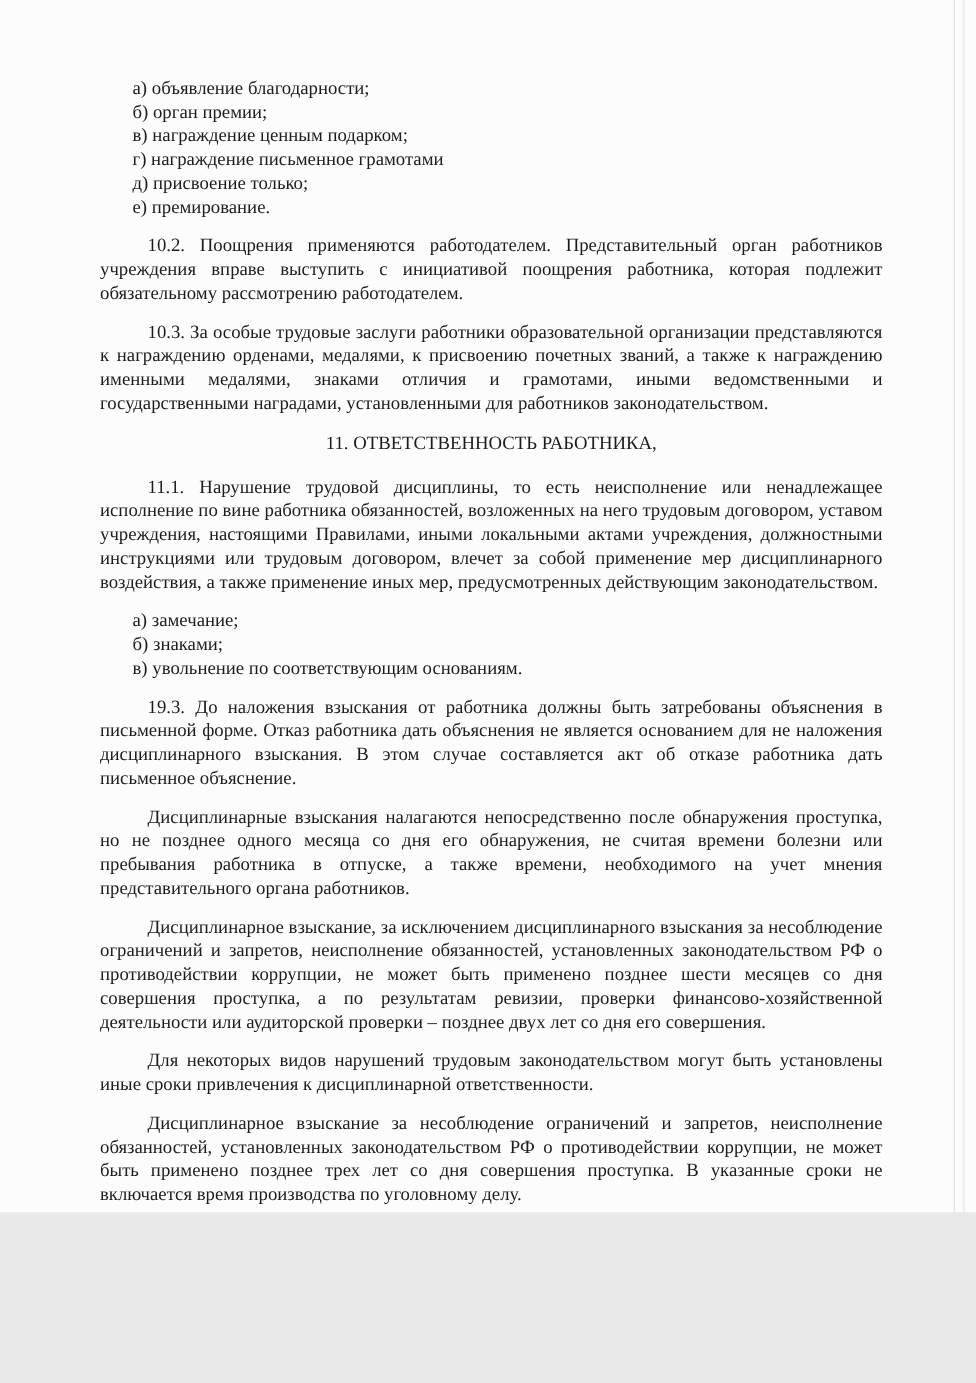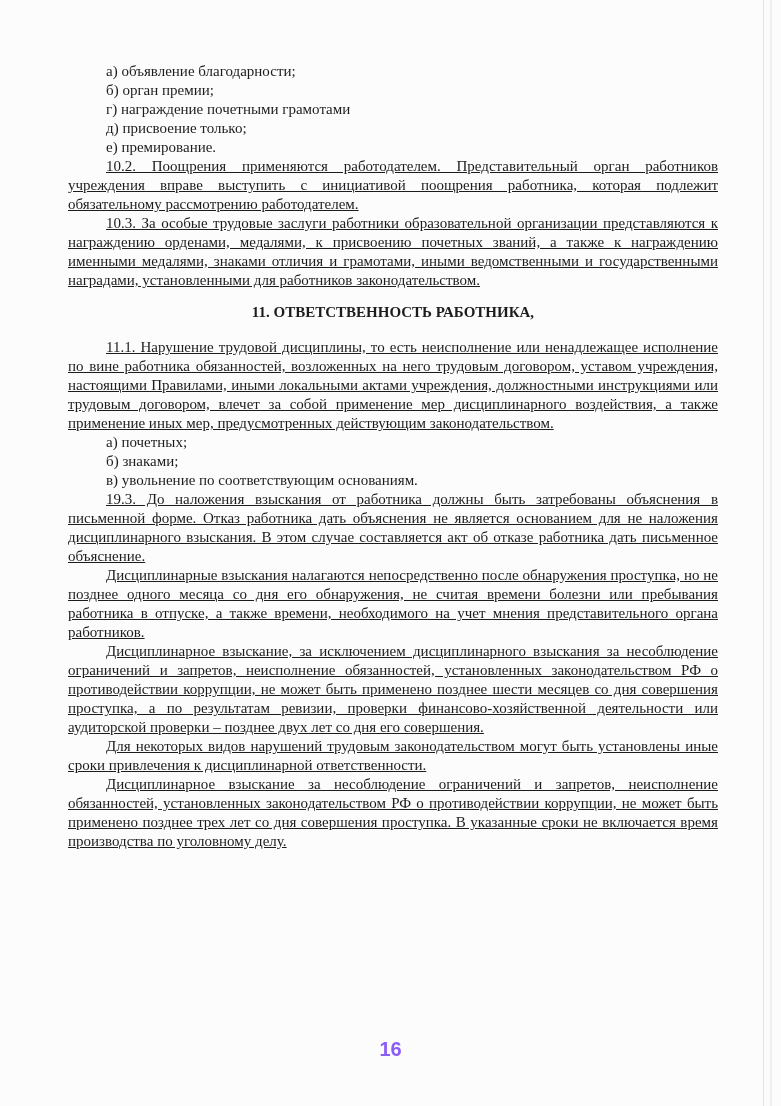--- a/index.html
+++ b/index.html
@@ -3,21 +3,21 @@
 <meta charset="utf-8">
 <style>
   html, body {
     margin: 0;
     padding: 0;
     background: #e9e9e9;
   }
   .sheet {
     position: relative;
     width: 781px;
-    height: 1106px;
+    height: 970px;
     margin: 0 auto;
     background: #fcfcfc;
     overflow: hidden;
     font-family: "Liberation Serif", "DejaVu Serif", serif;
     color: #1c1c1e;
   }
   
   .scan-line-1 {
     position: absolute; top: 0; left: 763px;
     width: 1px; height: 100%;
@@ -35,29 +35,28 @@
     width: 650px;
     font-size: 15px;
     line-height: 19px;
   }
   .li {
     margin: 0;
     padding-left: 38px;
     text-align: left;
   }
   .p {
-    margin: 0;
+    margin: 12px;
     text-indent: 38px;
     text-align: justify;
-    text-decoration: underline;
   }
   .heading {
     margin-top: 13px;
     margin-bottom: 16px;
-    font-weight: bold;
+    font-weight: normal;
     text-align: center;
   }
   .heading div { line-height: 19px; }
   .page-number {
     position: absolute;
     top: 1038px;
     left: 0;
     width: 100%;
     text-align: center;
     font-family: "Liberation Sans", "DejaVu Sans", sans-serif;
@@ -71,34 +70,35 @@
 
 <div class="sheet">
 
   <div class="scan-line-1"></div>
   <div class="scan-line-2"></div>
 
   <div class="textblock">
 
     <p class="li">а) объявление благодарности;</p>
     <p class="li">б) орган премии;</p>
-    <p class="li">г) награждение почетными грамотами</p>
+    <p class="li">в) награждение ценным подарком;</p>
+    <p class="li">г) награждение письменное грамотами</p>
     <p class="li">д) присвоение только;</p>
     <p class="li">е) премирование.</p>
 
     <p class="p">10.2. Поощрения применяются работодателем. Представительный орган работников учреждения вправе выступить с инициативой поощрения работника, которая подлежит обязательному рассмотрению работодателем.</p>
     <p class="p">10.3. За особые трудовые заслуги работники образовательной организации представляются к награждению орденами, медалями, к присвоению почетных званий, а также к награждению именными медалями, знаками отличия и грамотами, иными ведомственными и государственными наградами, установленными для работников законодательством.</p>
 
     <div class="heading">
       <div>11. ОТВЕТСТВЕННОСТЬ РАБОТНИКА,</div>
     </div>
 
     <p class="p">11.1. Нарушение трудовой дисциплины, то есть неисполнение или ненадлежащее исполнение по вине работника обязанностей, возложенных на него трудовым договором, уставом учреждения, настоящими Правилами, иными локальными актами учреждения, должностными инструкциями или трудовым договором, влечет за собой применение мер дисциплинарного воздействия, а также применение иных мер, предусмотренных действующим законодательством.</p>
 
-    <p class="li">а) почетных;</p>
+    <p class="li">а) замечание;</p>
     <p class="li">б) знаками;</p>
     <p class="li">в) увольнение по соответствующим основаниям.</p>
 
     <p class="p">19.3. До наложения взыскания от работника должны быть затребованы объяснения в письменной форме. Отказ работника дать объяснения не является основанием для не наложения дисциплинарного взыскания. В этом случае составляется акт об отказе работника дать письменное объяснение.</p>
     <p class="p">Дисциплинарные взыскания налагаются непосредственно после обнаружения проступка, но не позднее одного месяца со дня его обнаружения, не считая времени болезни или пребывания работника в отпуске, а также времени, необходимого на учет мнения представительного органа работников.</p>
     <p class="p">Дисциплинарное взыскание, за исключением дисциплинарного взыскания за несоблюдение ограничений и запретов, неисполнение обязанностей, установленных законодательством РФ о противодействии коррупции, не может быть применено позднее шести месяцев со дня совершения проступка, а по результатам ревизии, проверки финансово-хозяйственной деятельности или аудиторской проверки – позднее двух лет со дня его совершения.</p>
     <p class="p">Для некоторых видов нарушений трудовым законодательством могут быть установлены иные сроки привлечения к дисциплинарной ответственности.</p>
     <p class="p">Дисциплинарное взыскание за несоблюдение ограничений и запретов, неисполнение обязанностей, установленных законодательством РФ о противодействии коррупции, не может быть применено позднее трех лет со дня совершения проступка. В указанные сроки не включается время производства по уголовному делу.</p>
 
   </div>

